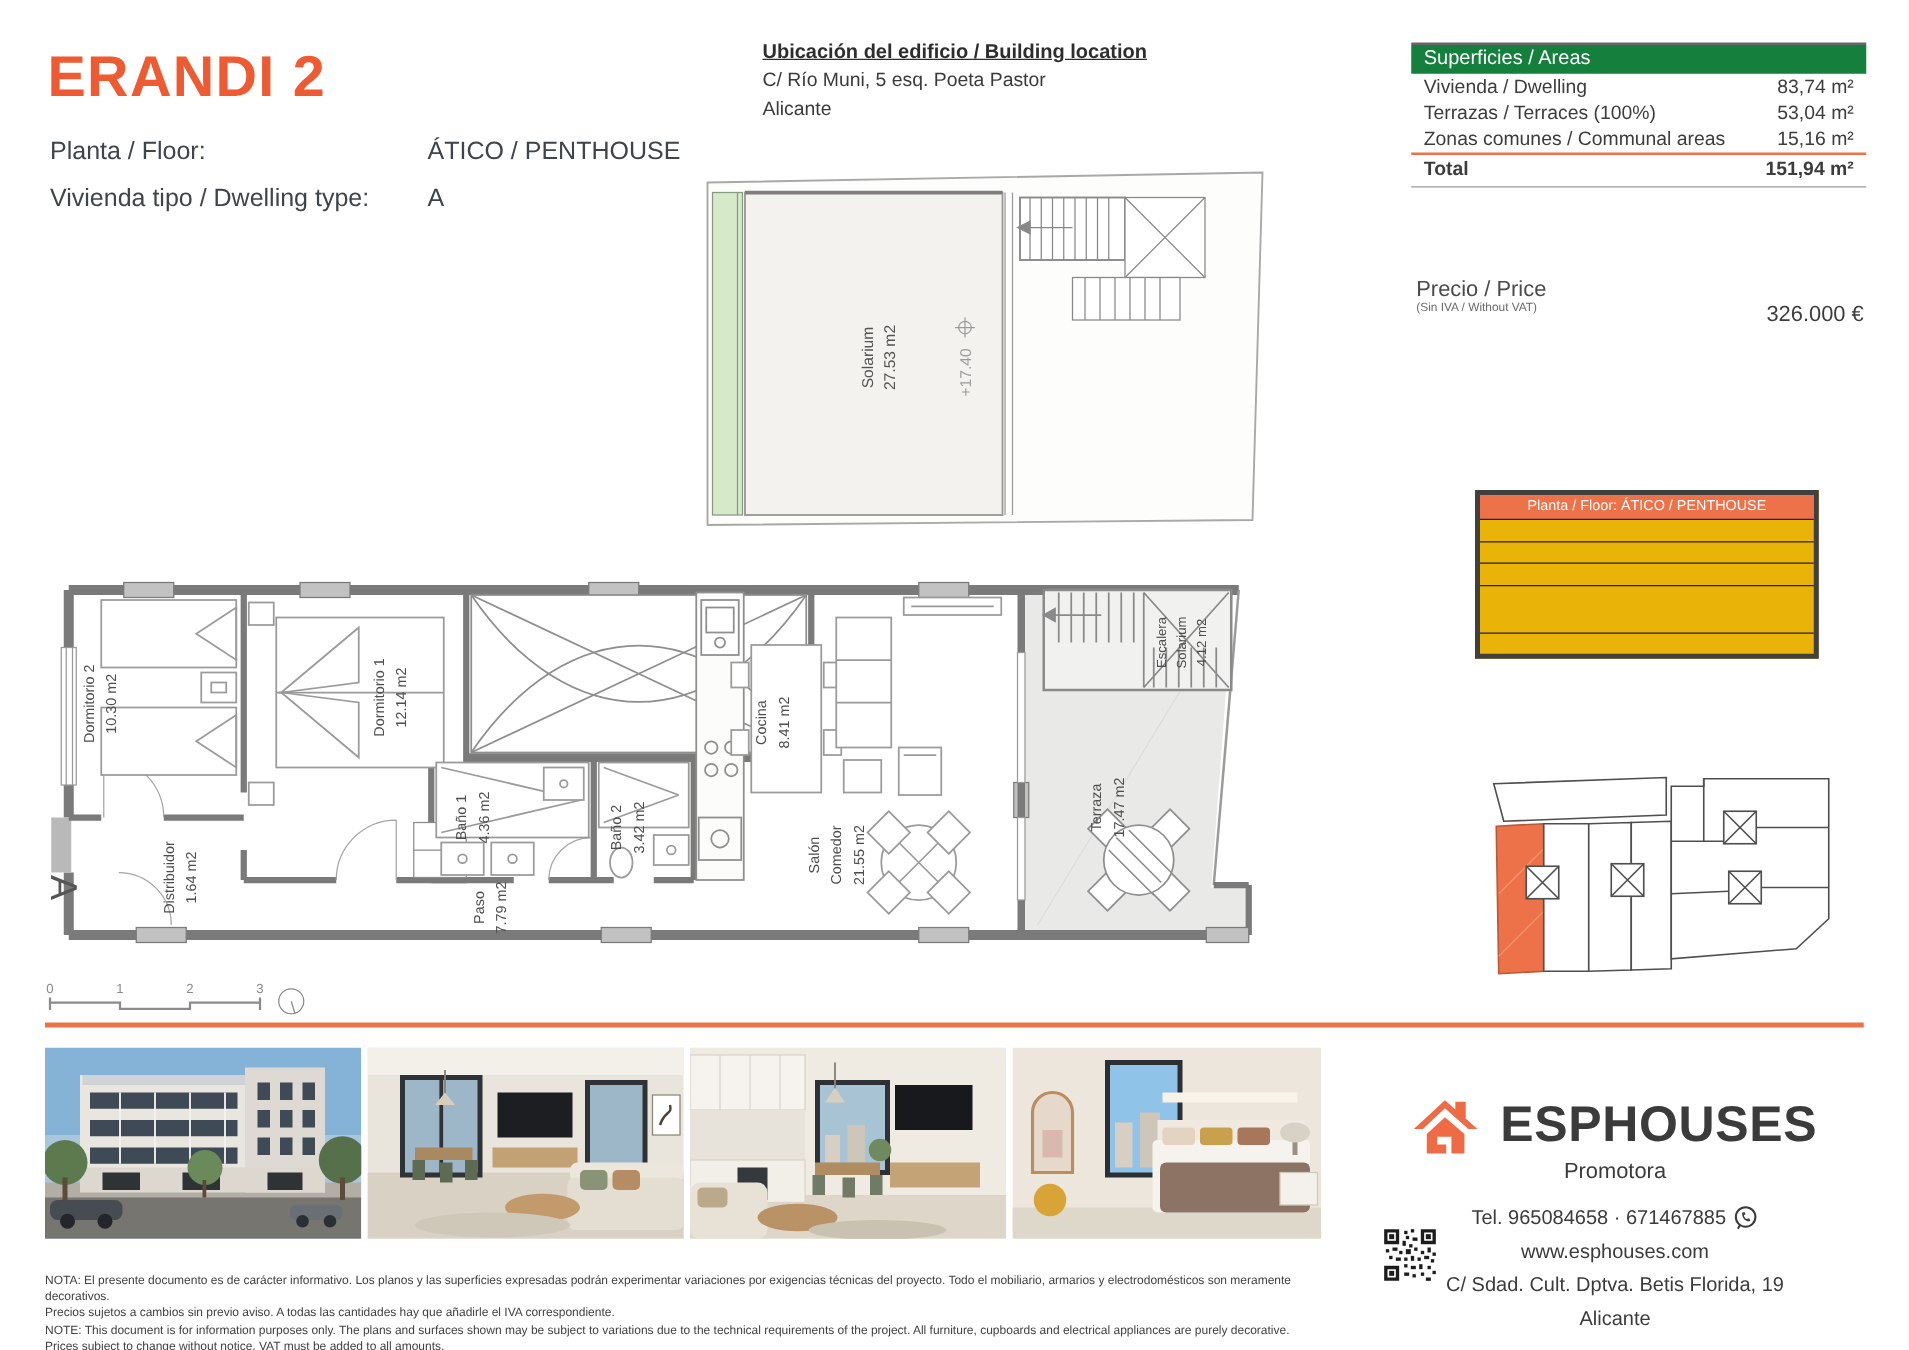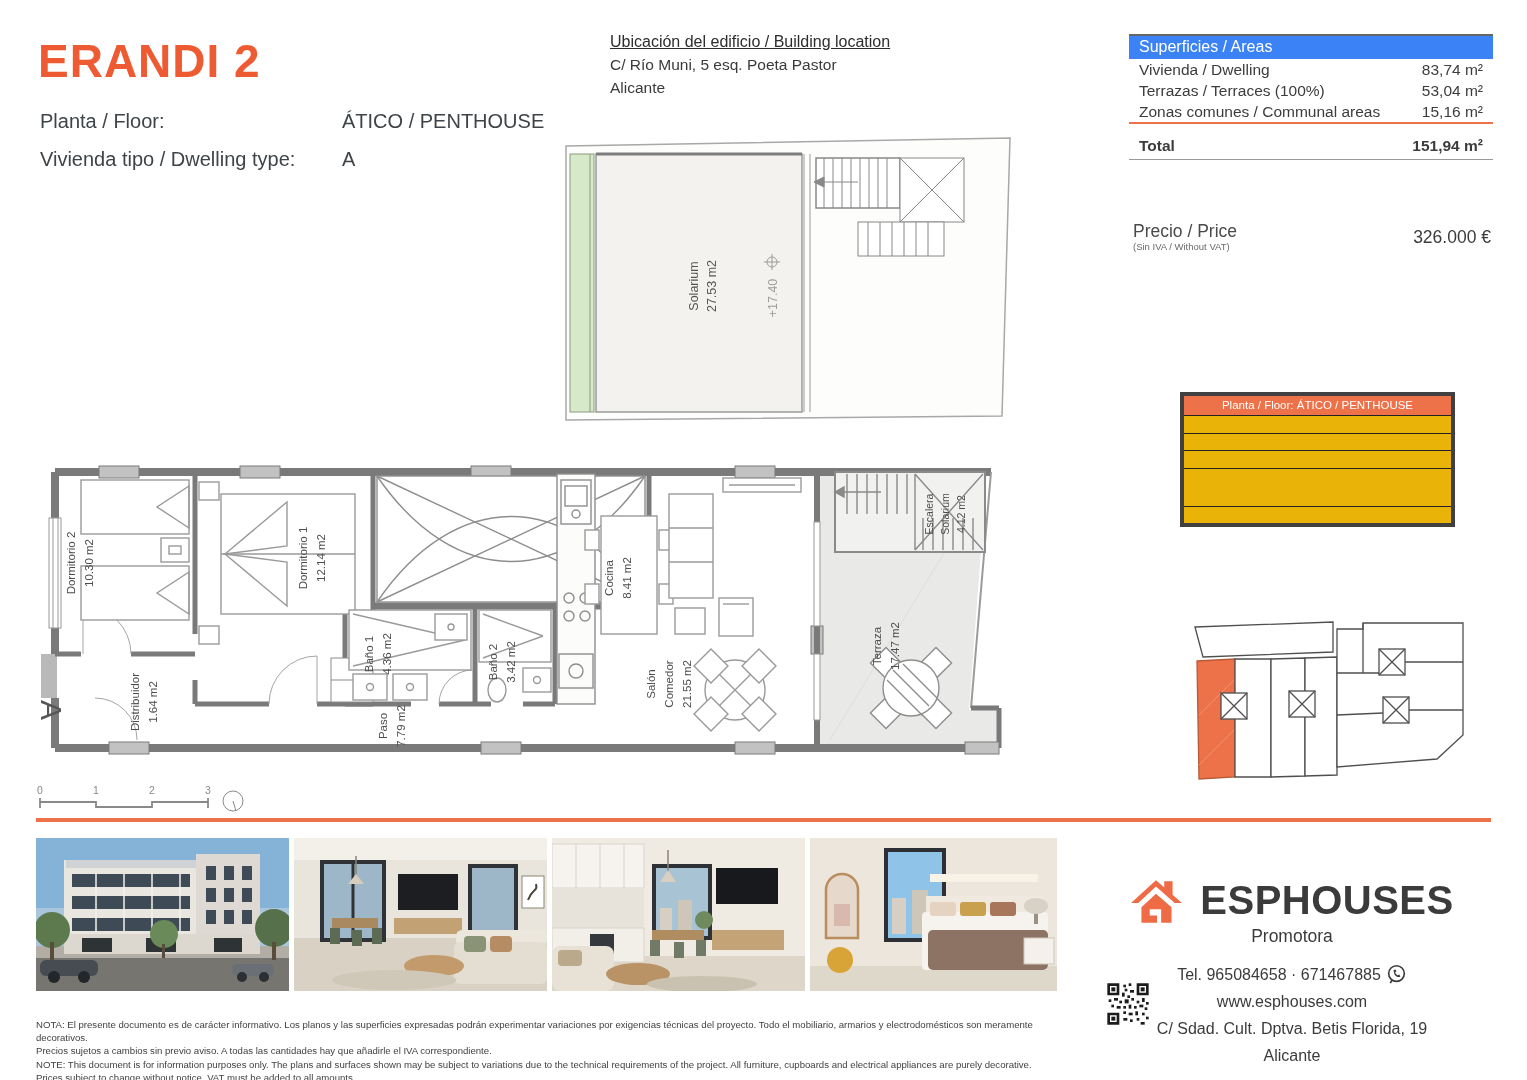--- a/index.html
+++ b/index.html
@@ -1,31 +1,31 @@
 <!DOCTYPE html>
 <html><head>
 <meta charset="utf-8">
 <style>
   html,body{margin:0;padding:0;background:#e8e8e8}
   .page{position:relative;width:1527px;height:1080px;background:#ffffff;
         font-family:"Liberation Sans",sans-serif;color:#3c3c3c;overflow:hidden;margin:0 auto}
   .abs{position:absolute}
   .title{font-size:46px;font-weight:800;color:#EE5B33;letter-spacing:1px}
   .hlabel{font-size:20px;font-weight:400;color:#3f4449}
-  .loc-h{font-size:16px;font-weight:400;color:#2d2d2d;text-decoration:underline}
+  .loc-h{font-size:16px;font-weight:700;color:#2d2d2d;text-decoration:underline}
   .loc-l{font-size:15.5px;color:#3a3a3a;margin-top:5px}
   .areas{width:364px;border-top:2px solid #666;border-bottom:1.5px solid #999;font-size:15.5px}
-  .areas-h{background:#3b82f6;color:#fff;padding:2px 10px 3px 10px;font-size:16px}
+  .areas-h{background:#15803d;color:#fff;padding:2px 10px 3px 10px;font-size:16px}
   .arow{display:flex;justify-content:space-between;padding:1.5px 10px}
   .arow .v{white-space:nowrap}
-  .arow.total{font-weight:700;border-top:2px solid #ED7249;padding-top:13px;padding-bottom:4px}
+  .arow.total{font-weight:700;border-top:2px solid #ED7249;padding-top:3px;padding-bottom:4px}
   .price{display:flex;justify-content:space-between;width:358px;align-items:flex-start}
   .price-l{font-size:17.5px;color:#4a4a4a;line-height:19px}
   .price-sub{font-size:9.5px;color:#6a6a6a}
-  .price-v{font-size:17.5px;color:#3c3c3c;margin-top:5px}
+  .price-v{font-size:17.5px;color:#3c3c3c;margin-top:19px}
   .ftable{width:267px;border:4px solid #404040;background:#eab308}
   .ftable-h{background:#ED7249;color:#fff;text-align:center;font-size:11.5px;padding:3px 0 4px 0;border-bottom:1px solid #222}
   .frow{border-bottom:1px solid #222}
   .frow:last-child{border-bottom:none}
   .divider{background:#ED7249;height:3.5px}
   .photo{border:none;display:block}
   .notes{font-size:9.6px;color:#3f3f3f;line-height:13.2px;width:1048px}
   .agency{width:400px;text-align:center}
   .agency-row{display:flex;align-items:center;justify-content:center;gap:16px}
   .agency-name{font-size:40px;font-weight:800;color:#3b3b3b;letter-spacing:0.5px}

